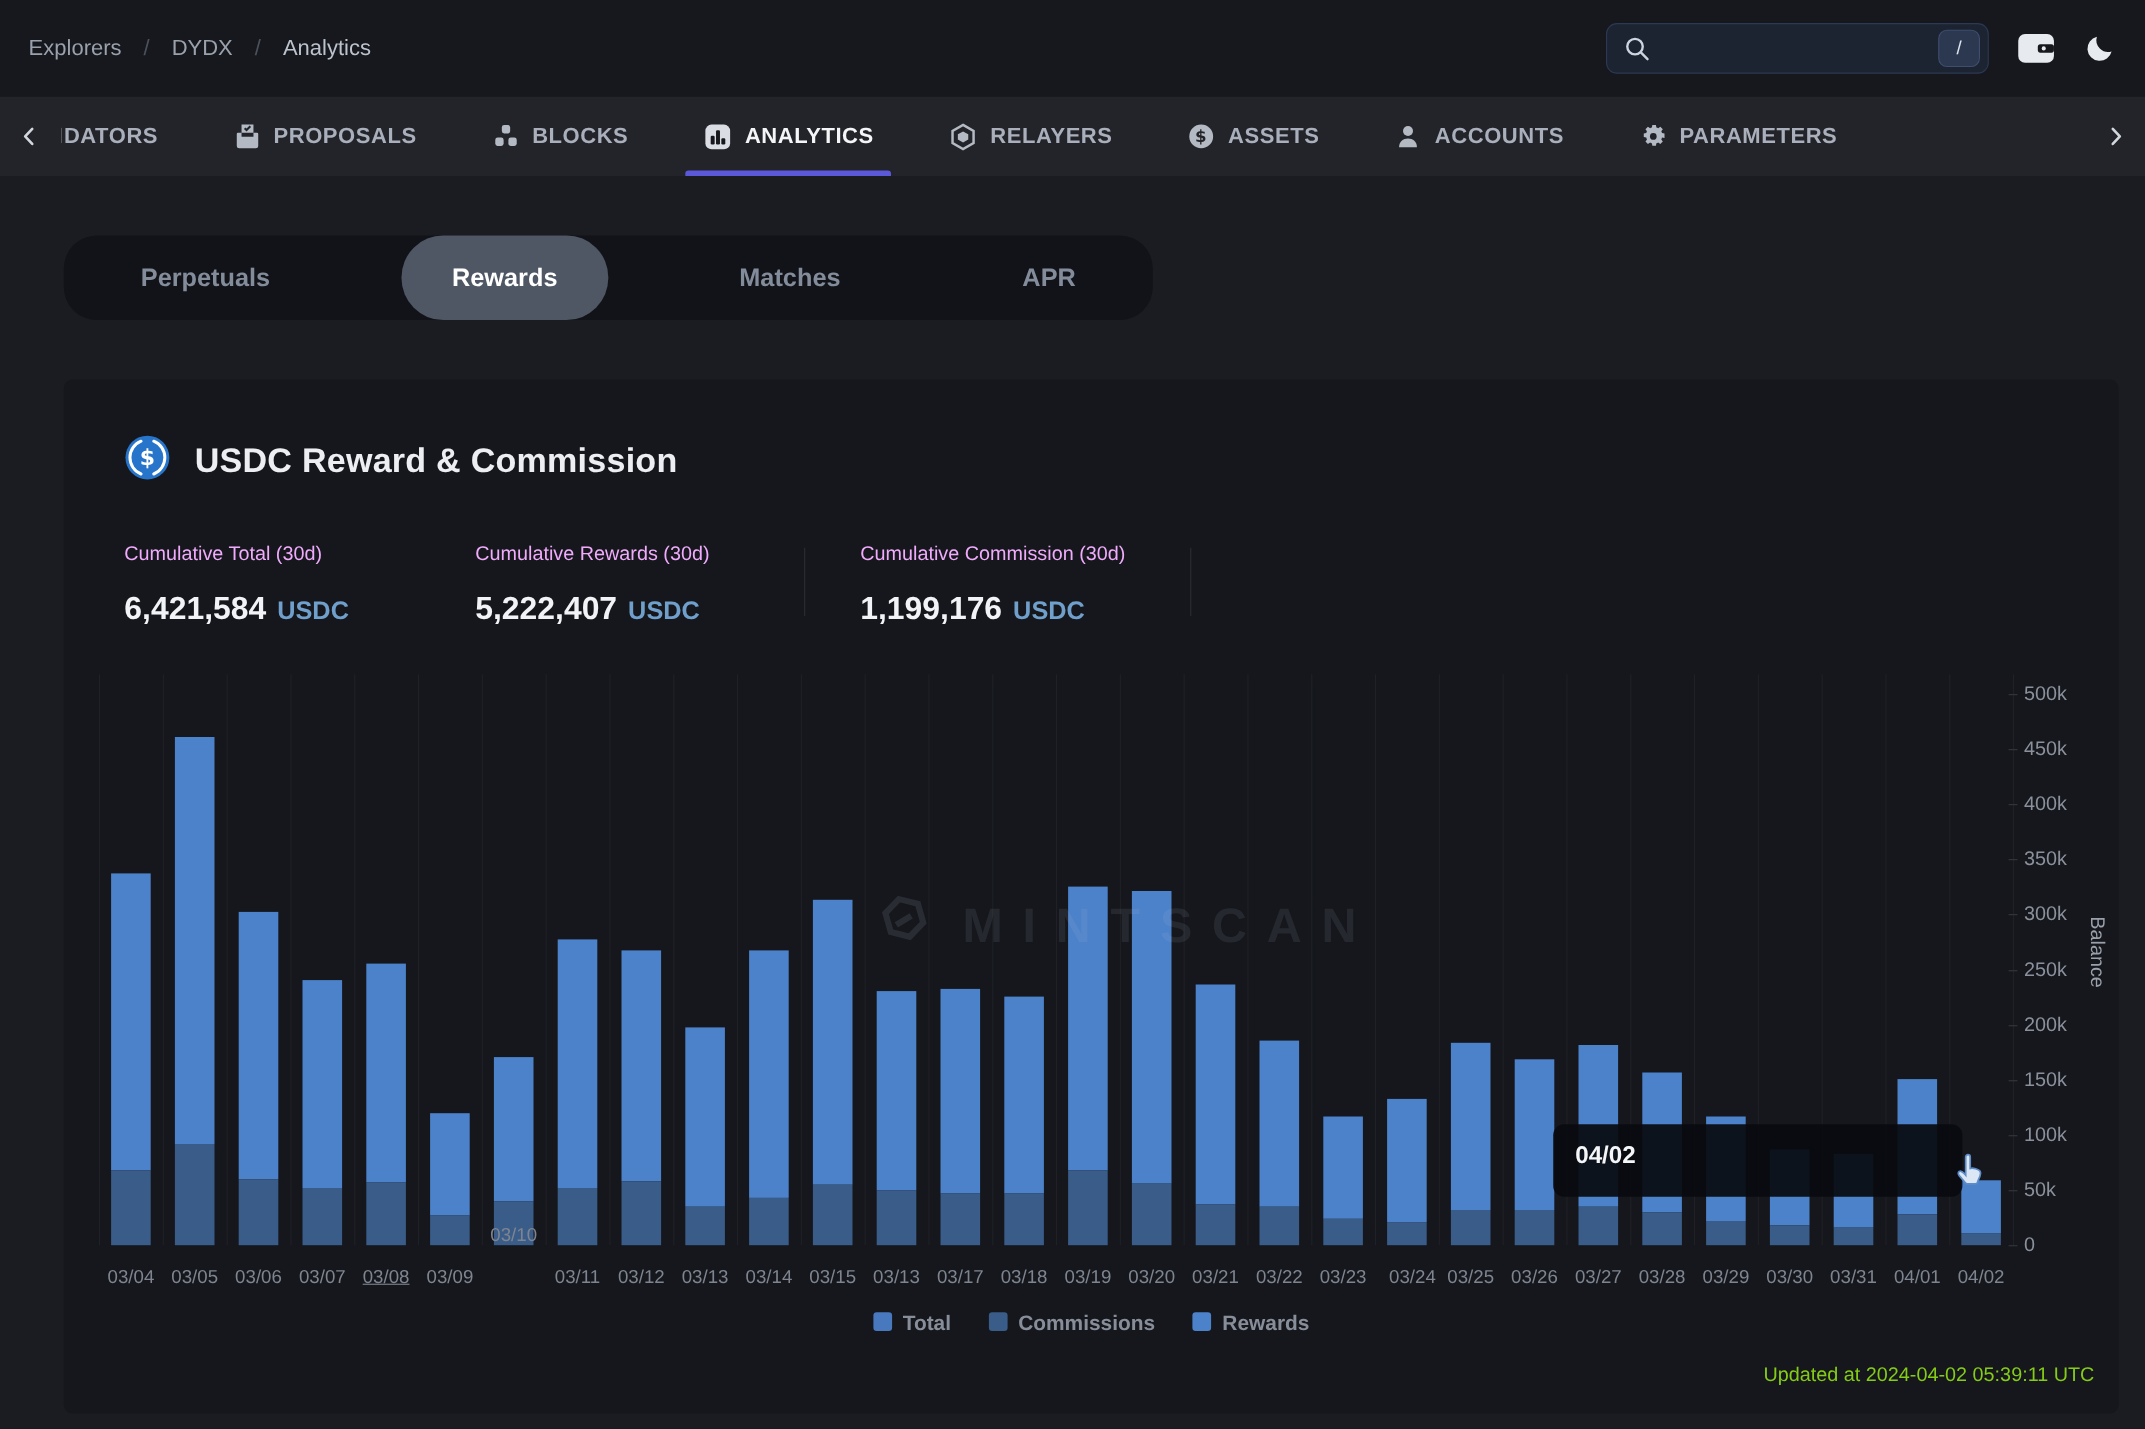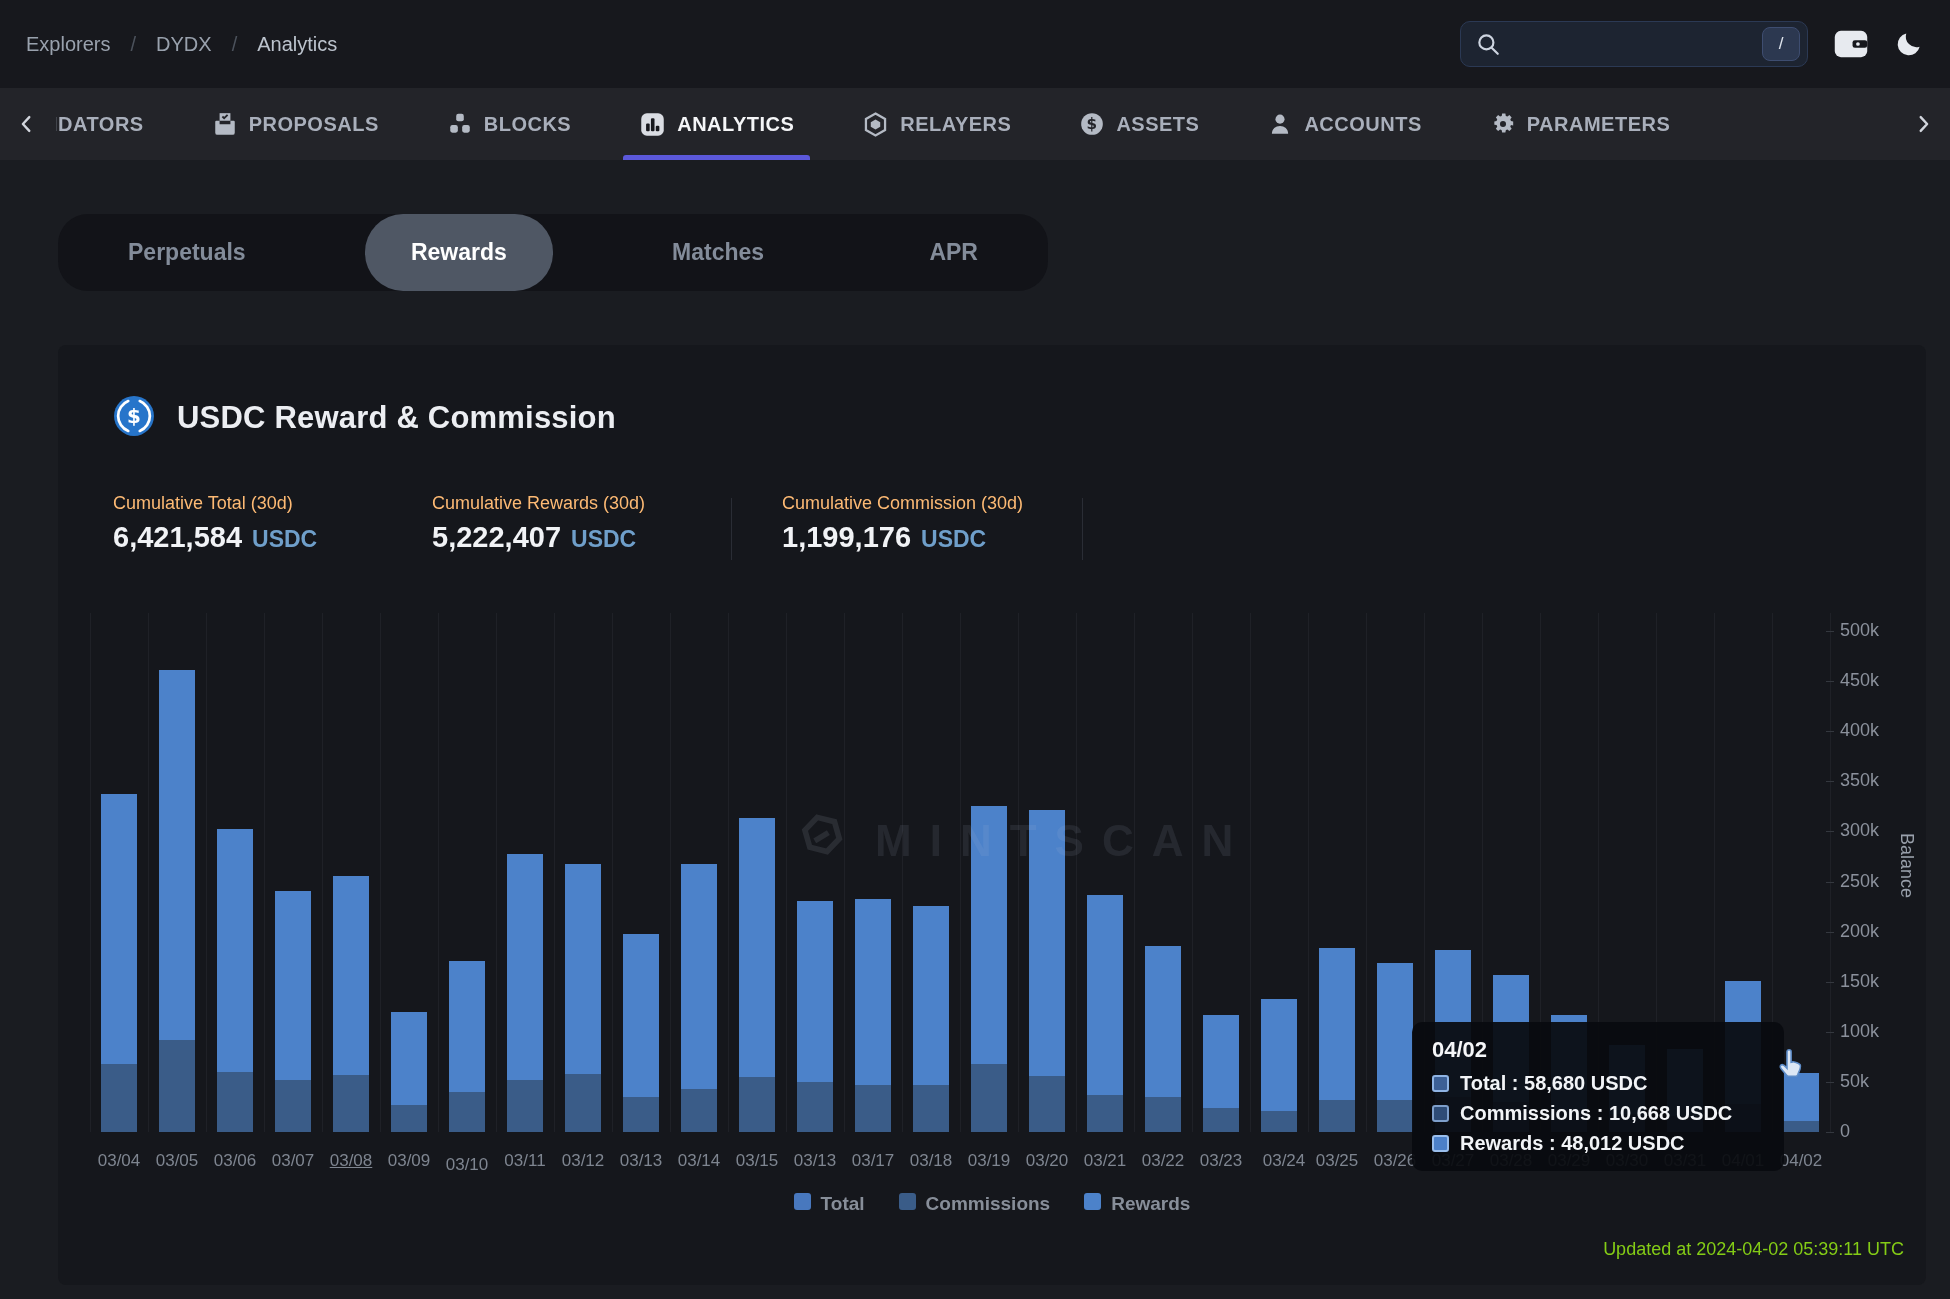--- a/index.html
+++ b/index.html
@@ -39,21 +39,21 @@
   .subtab { height:77px; display:flex; align-items:center; padding:0 46px; border-radius:38px;
             color:#838c9a; font-size:23px; font-weight:600; cursor:pointer; }
   .subtab.active { background:#4f5764; color:#ffffff; }
 
   
   .card { position:absolute; top:345px; left:58px; width:1868px; height:940px; background:#15171c; border-radius:8px; }
   .card-title-row { position:absolute; top:50px; left:55px; display:flex; align-items:center; gap:22px; }
   .card-title { font-size:31px; font-weight:700; color:#eceef2; letter-spacing:.2px; }
 
   .stat-block { position:absolute; top:148px; }
-  .stat-label { font-size:18px; color:#fdba74; margin-bottom:7px; }
+  .stat-label { font-size:18px; color:#f0abfc; margin-bottom:24px; }
   .stat-value-row { display:flex; align-items:baseline; }
   .stat-value { font-size:29px; font-weight:700; color:#f1f3f6; }
   .stat-unit { font-size:23px; font-weight:700; color:#6f9fca; margin-left:10px; }
   .stat-divider { position:absolute; top:153px; width:1px; height:62px; background:#2a2d35; }
 
   
   .chart { position:absolute; inset:0; }
   .grid-line { position:absolute; width:1px; background:#1f2127; z-index:0; }
   .bar { position:absolute; width:36px; display:flex; flex-direction:column; z-index:1; }
   .bar .seg-rewards { background:#4C82CA; }
@@ -256,34 +256,20 @@
           <svg width="56" height="56" viewBox="0 0 24 24" fill="none" stroke="rgba(190,200,215,0.12)" stroke-width="2.4" style="transform:rotate(14deg)">
               <path d="M8.2 3.4h7.6l3.8 6.6-3.8 6.6H8.2L4.4 10z"></path>
               <path d="M9.6 13.4l4.8-4.8"></path>
             </svg>
         </span>
         <span class="wm-text">MINTSCAN</span>
       </div>
 
       <div class="tooltip">
         <div class="tooltip-date">04/02</div>
-        <div id="tooltip-rows">
-            <div class="tt-row">
-              <span class="tt-sq" style="background: rgb(60, 96, 150); border-color: rgb(143, 180, 228);"></span>
-              <span class="tt-text">Total : 58,680 USDC</span>
-            </div>
-            <div class="tt-row">
-              <span class="tt-sq" style="background: rgb(46, 76, 119); border-color: rgb(126, 159, 203);"></span>
-              <span class="tt-text">Commissions : 10,668 USDC</span>
-            </div>
-            <div class="tt-row">
-              <span class="tt-sq" style="background: rgb(76, 128, 200); border-color: rgb(154, 190, 236);"></span>
-              <span class="tt-text">Rewards : 48,012 USDC</span>
-            </div>
-          </div>
       </div>
 
       <span class="cursor-icon">
         <svg width="38" height="38" viewBox="0 0 24 24">
             <path d="M9.5 3.6c.7 0 1.3.6 1.3 1.3v6.6l1-.2c.3-.1 3.8.5 4.7 1.8.5.8.3 1.8-.1 2.9-.4 1.1-1.1 2.3-1.4 3.4-.2.6-.7 1-1.3 1H9.2c-.4 0-.9-.2-1.1-.5l-3.6-4.3c-1.2-1.4-.3-2.6.7-2.6.5 0 1.4.6 2.4 1.6l.6.7V4.9c0-.7.6-1.3 1.3-1.3z" fill="#dce7f5" stroke="#5d8cc8" stroke-width="1"></path>
           </svg>
       </span>
     <div class="grid-line" style="left: 32px; top: 268px; height: 519px;"></div>
         <div class="grid-line" style="left: 90px; top: 268px; height: 519px;"></div>
         <div class="grid-line" style="left: 148px; top: 268px; height: 519px;"></div>
@@ -434,21 +420,21 @@
         <div class="bar" style="left: 1725px; top: 728px; height: 59px;">
           <div class="seg-rewards" style="height: 48px; background: rgb(76, 130, 202);"></div>
           <div class="seg-commissions" style="height: 11px; background: rgb(58, 92, 136);"></div>
         </div>
         <div class="x-label" style="left: 25px; top: 806px; width: 72px;">03/04</div>
         <div class="x-label" style="left: 83px; top: 806px; width: 72px;">03/05</div>
         <div class="x-label" style="left: 141px; top: 806px; width: 72px;">03/06</div>
         <div class="x-label" style="left: 199px; top: 806px; width: 72px;">03/07</div>
         <div class="x-label" style="left: 257px; top: 806px; width: 72px; text-decoration: underline;">03/08</div>
         <div class="x-label" style="left: 315px; top: 806px; width: 72px;">03/09</div>
-        <div class="x-label" style="left: 373px; top: 810px; width: 72px;">03/10</div>
+        <div class="x-label" style="left: 373px; top: 768px; width: 72px;">03/10</div>
         <div class="x-label" style="left: 431px; top: 806px; width: 72px;">03/11</div>
         <div class="x-label" style="left: 489px; top: 806px; width: 72px;">03/12</div>
         <div class="x-label" style="left: 547px; top: 806px; width: 72px;">03/13</div>
         <div class="x-label" style="left: 605px; top: 806px; width: 72px;">03/14</div>
         <div class="x-label" style="left: 663px; top: 806px; width: 72px;">03/15</div>
         <div class="x-label" style="left: 721px; top: 806px; width: 72px;">03/13</div>
         <div class="x-label" style="left: 779px; top: 806px; width: 72px;">03/17</div>
         <div class="x-label" style="left: 837px; top: 806px; width: 72px;">03/18</div>
         <div class="x-label" style="left: 895px; top: 806px; width: 72px;">03/19</div>
         <div class="x-label" style="left: 953px; top: 806px; width: 72px;">03/20</div>

